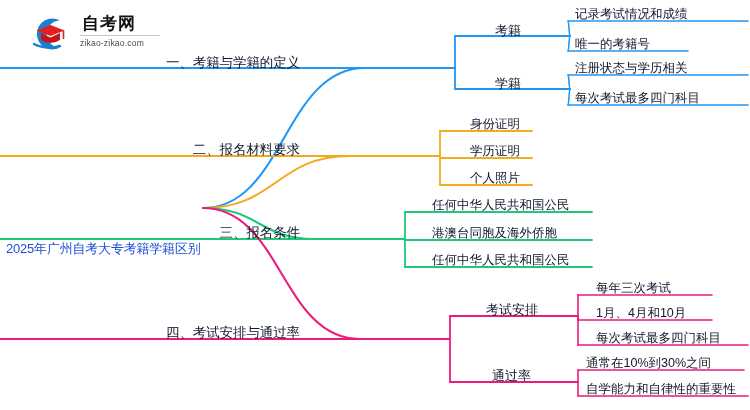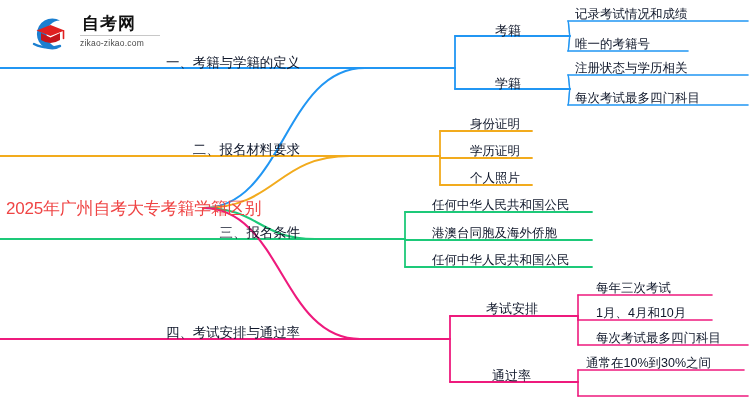--- a/index.html
+++ b/index.html
@@ -21,23 +21,24 @@
     width: 750px; height: 410px;
     pointer-events: none;
   }
   .node {
     position: absolute;
     white-space: nowrap;
     color: #0f172a;
     line-height: 1;
   }
   .node-root {
-    font-size: 17px;
-    color: #ef4444;
+    font-size: 13px;
+    color: #1d4ed8;
     letter-spacing: -0.2px;
+    margin-top: 42px;
   }
   .node-l1 {
     font-size: 13.5px;
     letter-spacing: -0.1px;
   }
   .node-l2 {
     font-size: 13px;
   }
   .node-l3 {
     font-size: 12.5px;
@@ -164,19 +165,20 @@
     <div class="node node-l3" style="left: 575px; top: 92px;">每次考试最多四门科目</div>
     <div class="node node-l1" style="left: 300px; top: 143px; transform: translateX(-100%);">二、报名材料要求</div>
     <div class="node node-l3" style="left: 470px; top: 118px;">身份证明</div>
     <div class="node node-l3" style="left: 470px; top: 145px;">学历证明</div>
     <div class="node node-l3" style="left: 470px; top: 172px; text-align: right;">个人照片</div>
     <div class="node node-l1" style="left: 300px; top: 226px; transform: translateX(-100%);">三、报名条件</div>
     <div class="node node-l3" style="left: 432px; top: 199px;">任何中华人民共和国公民</div>
     <div class="node node-l3" style="left: 432px; top: 227px;">港澳台同胞及海外侨胞</div>
     <div class="node node-l3" style="left: 432px; top: 254px;">任何中华人民共和国公民</div>
     <div class="node node-l1" style="left: 300px; top: 326px; transform: translateX(-100%); text-align: center;">四、考试安排与通过率</div>
-    <div class="node node-l2" style="left: 486px; top: 303px; font-family: Liberation Mono, monospace;">考试安排</div>
+    <div class="node node-l2" style="left: 486px; top: 303px;">考试安排</div>
     <div class="node node-l3" style="left: 596px; top: 282px;">每年三次考试</div>
     <div class="node node-l3" style="left: 596px; top: 307px;">1月、4月和10月</div>
     <div class="node node-l3" style="left: 596px; top: 332px;">每次考试最多四门科目</div>
     <div class="node node-l2" style="left: 492px; top: 369px;">通过率</div>
     <div class="node node-l3" style="left: 586px; top: 357px;">通常在10%到30%之间</div>
+    <div class="node node-l3" style="left: 586px; top: 383px;">自学能力和自律性的重要性</div>
   </div>
 
 </body></html>

